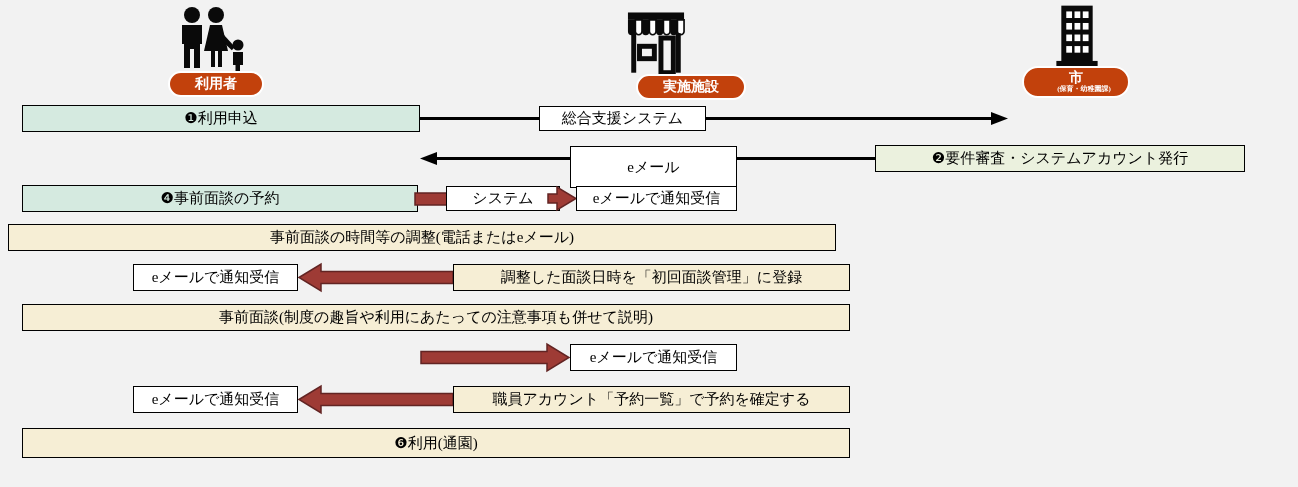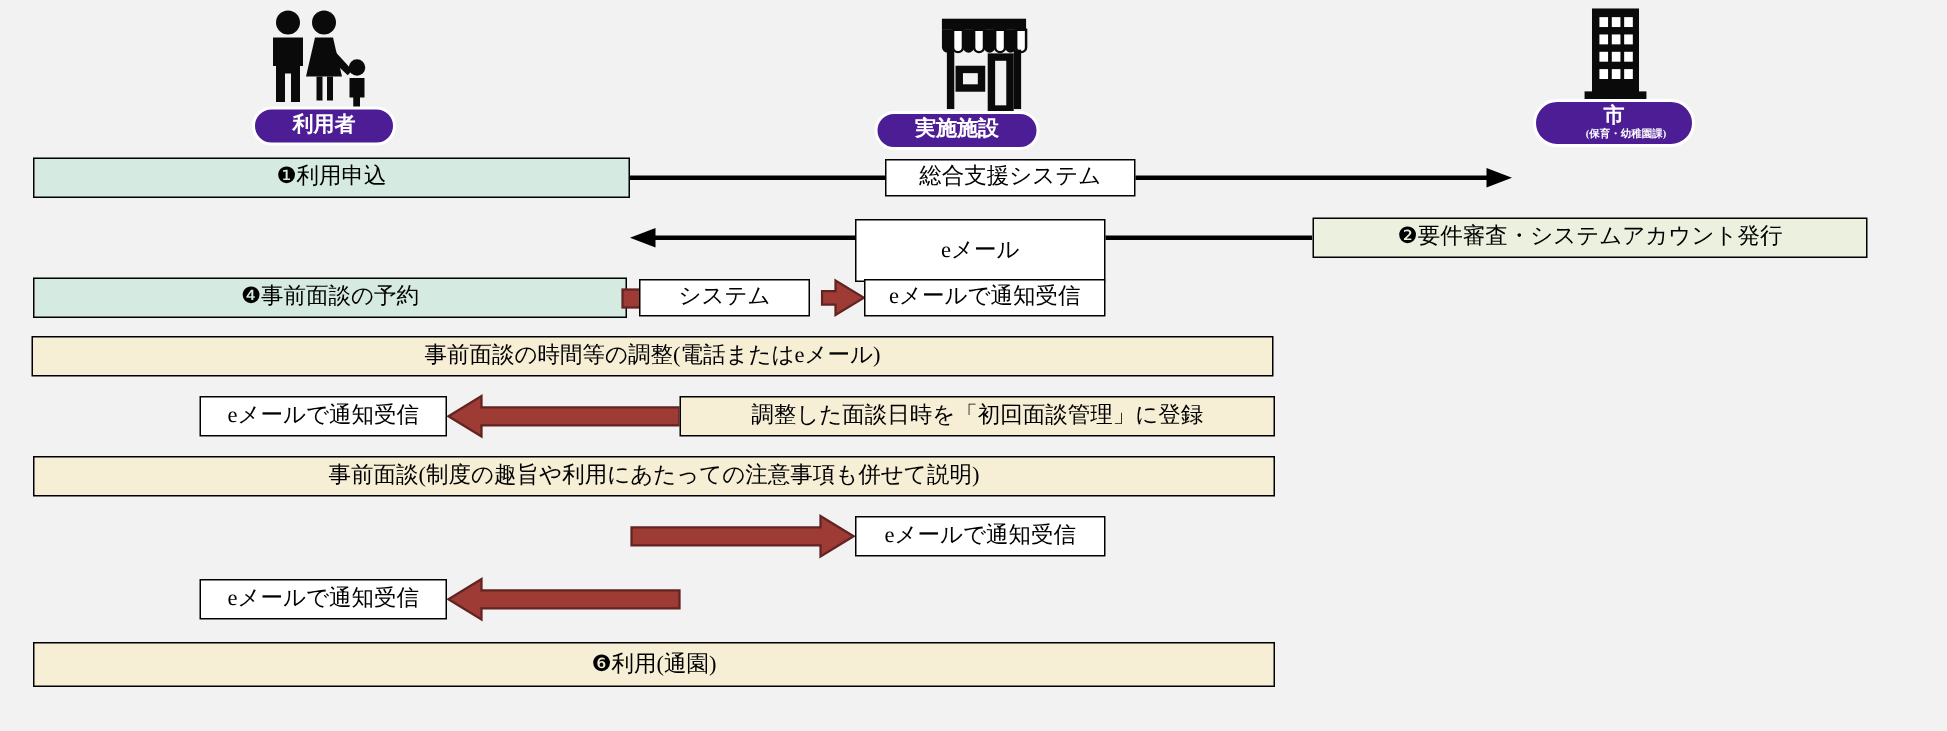--- a/index.html
+++ b/index.html
@@ -8,21 +8,21 @@
   .box{
     position:absolute;display:flex;align-items:center;justify-content:center;
     border:1.5px solid #000;font-size:15px;color:#000;box-sizing:border-box;
     white-space:nowrap;line-height:1;
   }
   .mint{background:#d5eae0;}
   .olive{background:#ebf1de;}
   .tan{background:#f6eed5;}
   .white{background:#ffffff;border-width:1px;}
   .pill{
-    position:absolute;background:#4c1d95;color:#fff;border:2px solid #fff;
+    position:absolute;background:#c2410c;color:#fff;border:2px solid #fff;
     border-radius:14px;display:flex;flex-direction:column;align-items:center;
     justify-content:center;font-weight:bold;font-size:14px;box-sizing:border-box;
     line-height:1.05;
   }
   .pill .sub{font-size:7px;font-weight:bold;margin-left:16px;}
   .icon-svg{position:absolute;}
   .conn{position:absolute;}
 </style>
 </head>
 <body>
@@ -52,21 +52,21 @@
     <path d="M67 12 h9 v14 a4.5 4.5 0 0 1 -9 0 z"></path>
     <path d="M25 12 h8 v14 a4 4 0 0 1 -8 0 z" fill="#fff" stroke="#0a0a0a" stroke-width="2"></path>
     <path d="M42 12 h8 v14 a4 4 0 0 1 -8 0 z" fill="#fff" stroke="#0a0a0a" stroke-width="2"></path>
     <path d="M59 12 h8 v14 a4 4 0 0 1 -8 0 z" fill="#fff" stroke="#0a0a0a" stroke-width="2"></path>
     <path d="M76 12 h8 v14 a4 4 0 0 1 -8 0 z" fill="#fff" stroke="#0a0a0a" stroke-width="2"></path>
     <rect x="20" y="28" width="6" height="48"></rect>
     <rect x="74" y="28" width="6" height="48"></rect>
     <rect x="30" y="44" width="18" height="15" fill="none" stroke="#0a0a0a" stroke-width="6"></rect>
     <rect x="56" y="34" width="15" height="42" fill="none" stroke="#0a0a0a" stroke-width="6"></rect>
   </svg>
-  <div class="pill" style="left:583px;top:74px;width:110px;height:26px">
+  <div class="pill" style="left:636px;top:74px;width:110px;height:26px">
     <span>実施施設</span>
   </div>
 
   <svg class="icon-svg" style="left:1031px;top:4px;width:92px;height:66px" viewBox="0 0 100 80" fill="#0a0a0a">
     <rect x="31" y="2" width="38" height="70"></rect>
     <rect x="25" y="69" width="50" height="7"></rect>
     <rect x="37" y="9" width="7" height="8" fill="#fff"></rect>
       <rect x="47" y="9" width="7" height="8" fill="#fff"></rect>
       <rect x="57" y="9" width="7" height="8" fill="#fff"></rect>
     <rect x="37" y="23" width="7" height="8" fill="#fff"></rect>
@@ -82,54 +82,55 @@
   <div class="pill" style="left:1022px;top:66px;width:108px;height:32px;border-radius:16px">
     <span>市</span>
     <span class="sub">(保育・幼稚園課)</span>
   </div>
 
   <svg class="conn" style="left:419px;top:110px;width:590px;height:17px" viewBox="0 0 590 17">
     <line x1="0" y1="8.5" x2="574" y2="8.5" stroke="#000" stroke-width="3"></line>
     <polygon points="572,2 589,8.5 572,15" fill="#000"></polygon>
   </svg>
   <div class="box mint" style="left:22px;top:105px;width:398px;height:27px">❶利用申込</div>
-  <div class="box white" style="left:590px;top:106px;width:167px;height:25px">総合支援システム</div>
+  <div class="box white" style="left:539px;top:106px;width:167px;height:25px">総合支援システム</div>
 
   <svg class="conn" style="left:420px;top:150px;width:455px;height:17px" viewBox="0 0 455 17">
     <line x1="14" y1="8.5" x2="455" y2="8.5" stroke="#000" stroke-width="3"></line>
     <polygon points="17,2 0,8.5 17,15" fill="#000"></polygon>
   </svg>
   <div class="box white" style="left:570px;top:146px;width:167px;height:42px">eメール</div>
   <div class="box olive" style="left:875px;top:145px;width:370px;height:27px">❷要件審査・システムアカウント発行</div>
 
   <div class="box mint" style="left:22px;top:185px;width:396px;height:27px">❹事前面談の予約</div>
   <svg class="conn" style="left:414px;top:191.5px;width:38px;height:14px" viewBox="0 0 38 14">
     <rect x="1" y="1" width="36" height="12" fill="#9e3b35" stroke="#622423" stroke-width="1.5"></rect>
   </svg>
-  <div class="box white" style="left:426px;top:186px;width:114px;height:25px">システム</div>
+  <div class="box white" style="left:446px;top:186px;width:114px;height:25px">システム</div>
   <svg class="conn" style="left:547px;top:184px;width:30px;height:29px" viewBox="0 0 30 29">
     <polygon points="1,10 10,10 10,3 29,14.5 10,26 10,19 1,19" fill="#9e3b35" stroke="#622423" stroke-width="1.5"></polygon>
   </svg>
   <div class="box white" style="left:576px;top:186px;width:161px;height:25px">eメールで通知受信</div>
 
-  <div class="box tan" style="left:21px;top:224px;width:828px;height:27px">事前面談の時間等の調整(電話またはeメール)</div>
+  <div class="box tan" style="left:8px;top:224px;width:828px;height:27px">事前面談の時間等の調整(電話またはeメール)</div>
 
   <svg class="conn" style="left:298px;top:262px;width:156px;height:31px" viewBox="0 0 156 31">
     <polygon points="1,15.5 23,2 23,9.5 155,9.5 155,21.5 23,21.5 23,29" fill="#9e3b35" stroke="#622423" stroke-width="1.5"></polygon>
   </svg>
   <div class="box white" style="left:133px;top:264px;width:165px;height:27px">eメールで通知受信</div>
   <div class="box tan" style="left:453px;top:264px;width:397px;height:27px">調整した面談日時を「初回面談管理」に登録</div>
 
   <div class="box tan" style="left:22px;top:304px;width:828px;height:27px">事前面談(制度の趣旨や利用にあたっての注意事項も併せて説明)</div>
 
   <svg class="conn" style="left:420px;top:342px;width:150px;height:31px" viewBox="0 0 150 31">
     <polygon points="1,9.5 127,9.5 127,2 149,15.5 127,29 127,21.5 1,21.5" fill="#9e3b35" stroke="#622423" stroke-width="1.5"></polygon>
   </svg>
   <div class="box white" style="left:570px;top:344px;width:167px;height:27px">eメールで通知受信</div>
 
   <svg class="conn" style="left:298px;top:384px;width:156px;height:31px" viewBox="0 0 156 31">
     <polygon points="1,15.5 23,2 23,9.5 155,9.5 155,21.5 23,21.5 23,29" fill="#9e3b35" stroke="#622423" stroke-width="1.5"></polygon>
   </svg>
   <div class="box white" style="left:133px;top:386px;width:165px;height:27px">eメールで通知受信</div>
+  <div class="box tan" style="left:453px;top:386px;width:397px;height:27px">職員アカウント「予約一覧」で予約を確定する</div>
 
   <div class="box tan" style="left:22px;top:428px;width:828px;height:30px">❻利用(通園)</div>
 
 </div>
 
 </body></html>

